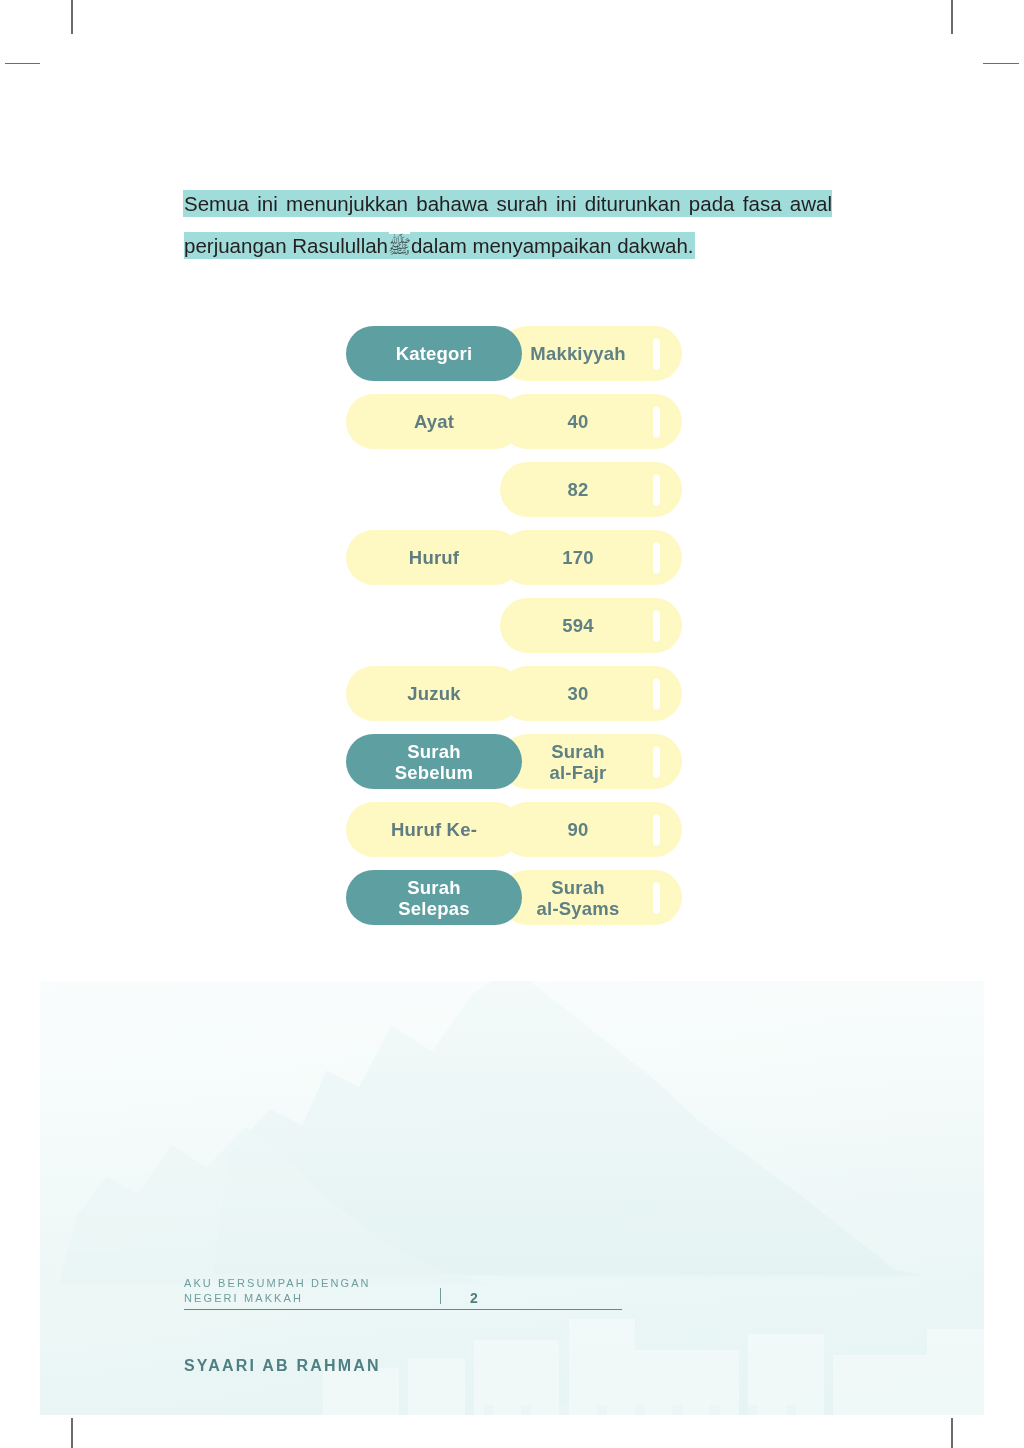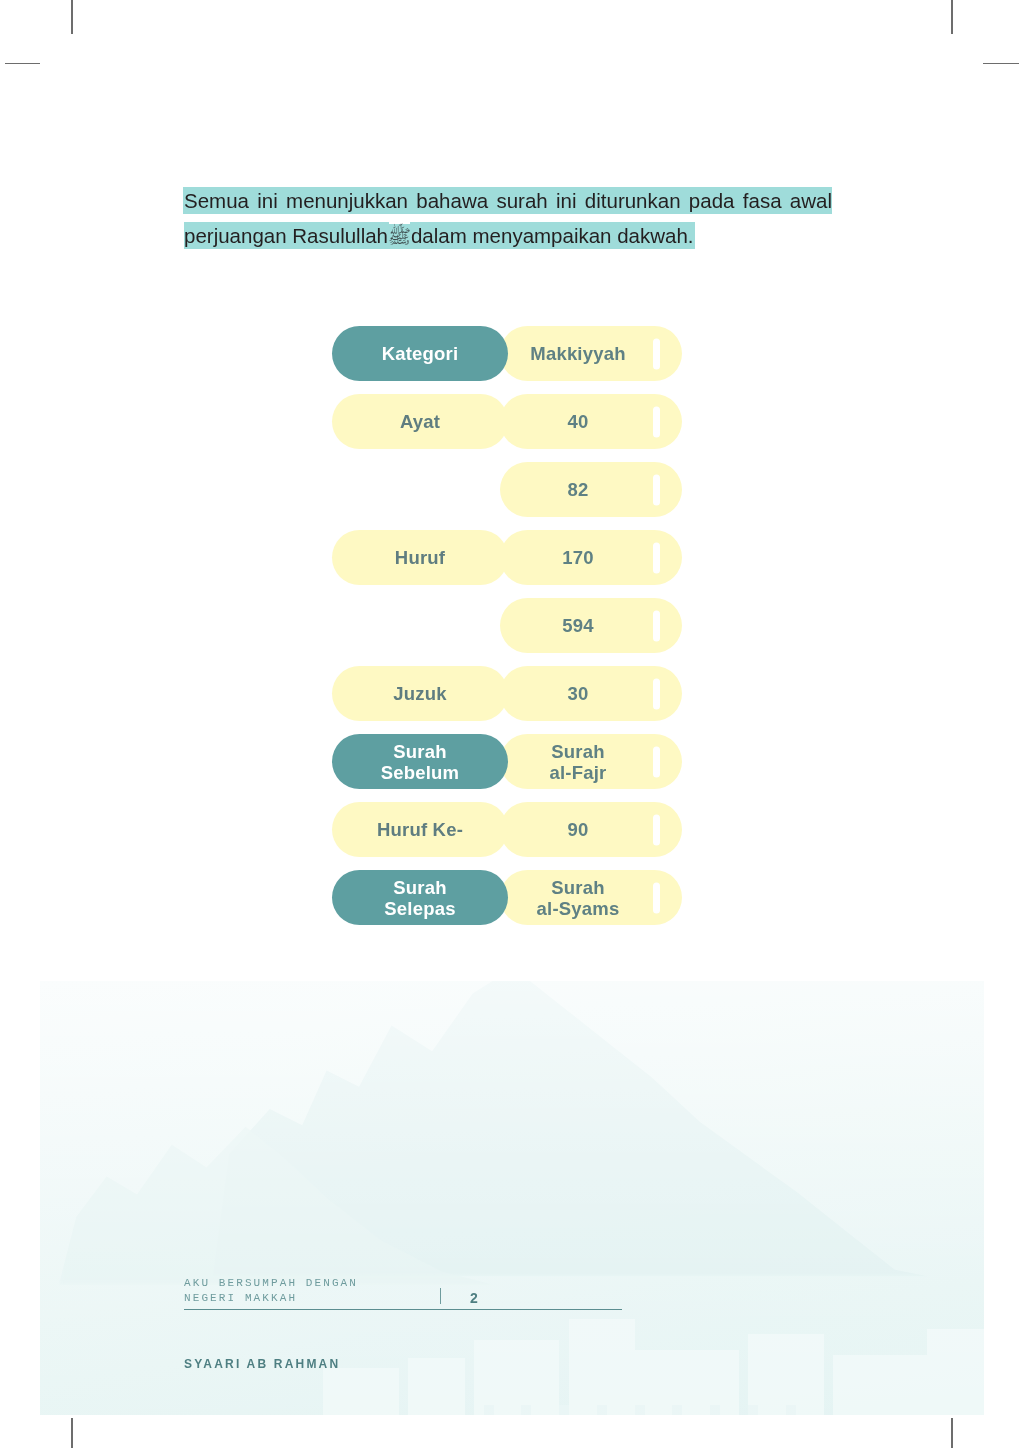--- a/index.html
+++ b/index.html
@@ -25,21 +25,21 @@
 
   
   .intro {
     position: absolute;
     left: 184px; top: 183px;
     width: 648px;
   }
   .intro p {
     margin: 0;
     font-size: 20.5px;
-    line-height: 35px;
+    line-height: 42px;
     color: #231f20;
     text-align: justify;
     text-align-last: left;
   }
   .intro .hl {
     background: #9fdcda;
     box-shadow: 0 0 0 1px #9fdcda;
     padding: 1px 0;
   }
   .salawat {
@@ -65,21 +65,21 @@
     position: absolute;
     top: 0;
     height: 55px;
     border-radius: 28px;
     display: flex;
     align-items: center;
     justify-content: center;
     box-sizing: border-box;
   }
   .pill-label {
-    left: 2px;
+    left: 16px;
     width: 176px;
     z-index: 2;
     text-align: center;
     justify-content: center;
   }
   .pill-value {
     left: 170px;
     width: 182px;
     z-index: 1;
   }
@@ -209,21 +209,20 @@
     height: 38px;
   }
   .footer-title {
     font-size: 11px;
     line-height: 15px;
     letter-spacing: 2.1px;
     color: #6f9c9e;
     font-weight: normal;
     white-space: pre-line;
     width: 260px;
-    font-family: Liberation Mono, monospace;
   }
   .footer-sep {
     position: absolute;
     left: 256px; bottom: 2px;
     width: 1.2px; height: 16px;
     background: #6f9c9e;
   }
   .footer-page {
     position: absolute;
     left: 286px; bottom: 0;
@@ -231,21 +230,21 @@
     font-weight: bold;
     color: #4e7f82;
     letter-spacing: .5px;
   }
   .footer-rule {
     width: 438px; height: 1.4px;
     background: #5b8d90;
     margin: 3px 0 6px 0;
   }
   .footer-author {
-    font-size: 12px;
+    font-size: 16px;
     letter-spacing: 2.2px;
     font-weight: bold;
     color: #4e7f82;
     margin-top: 47px;
   }
 </style>
 </head>
 <body>
 
 <div class="crop crop-tl-v"></div>

